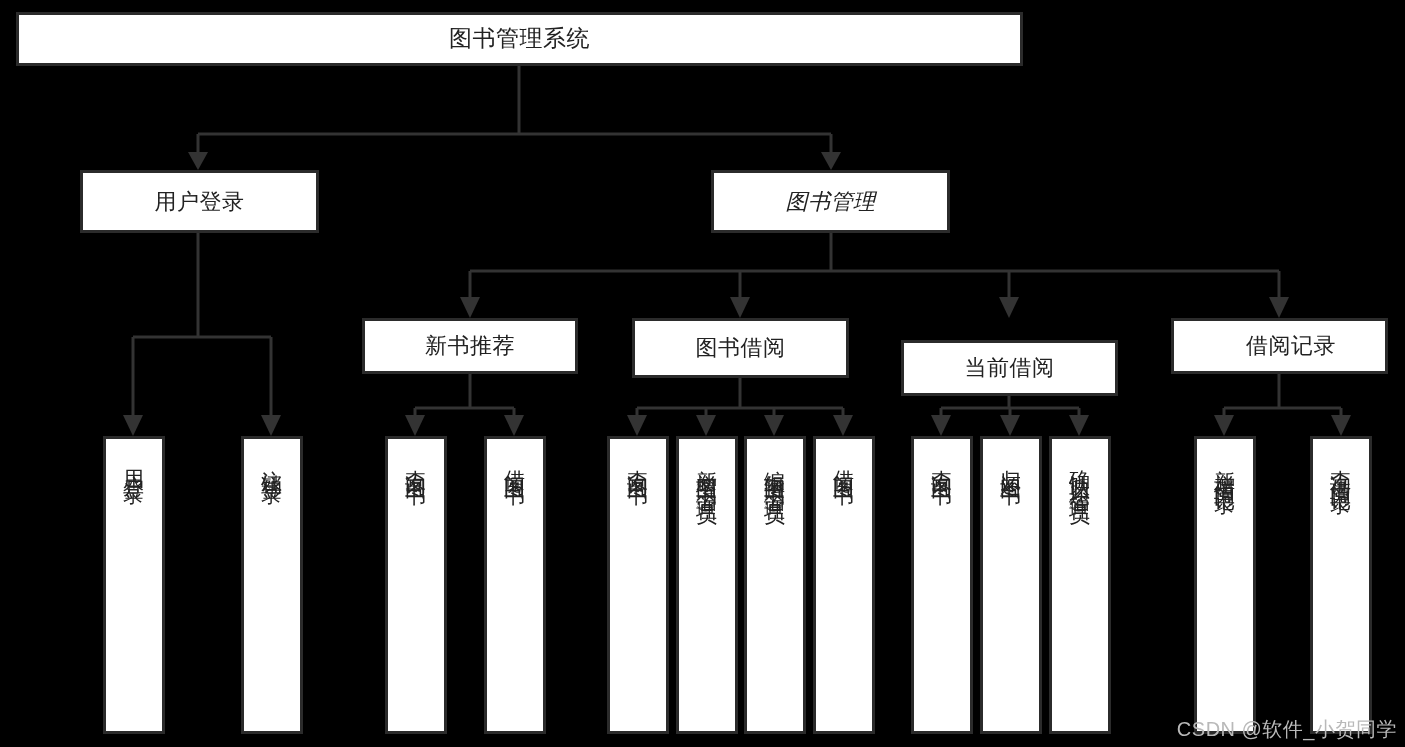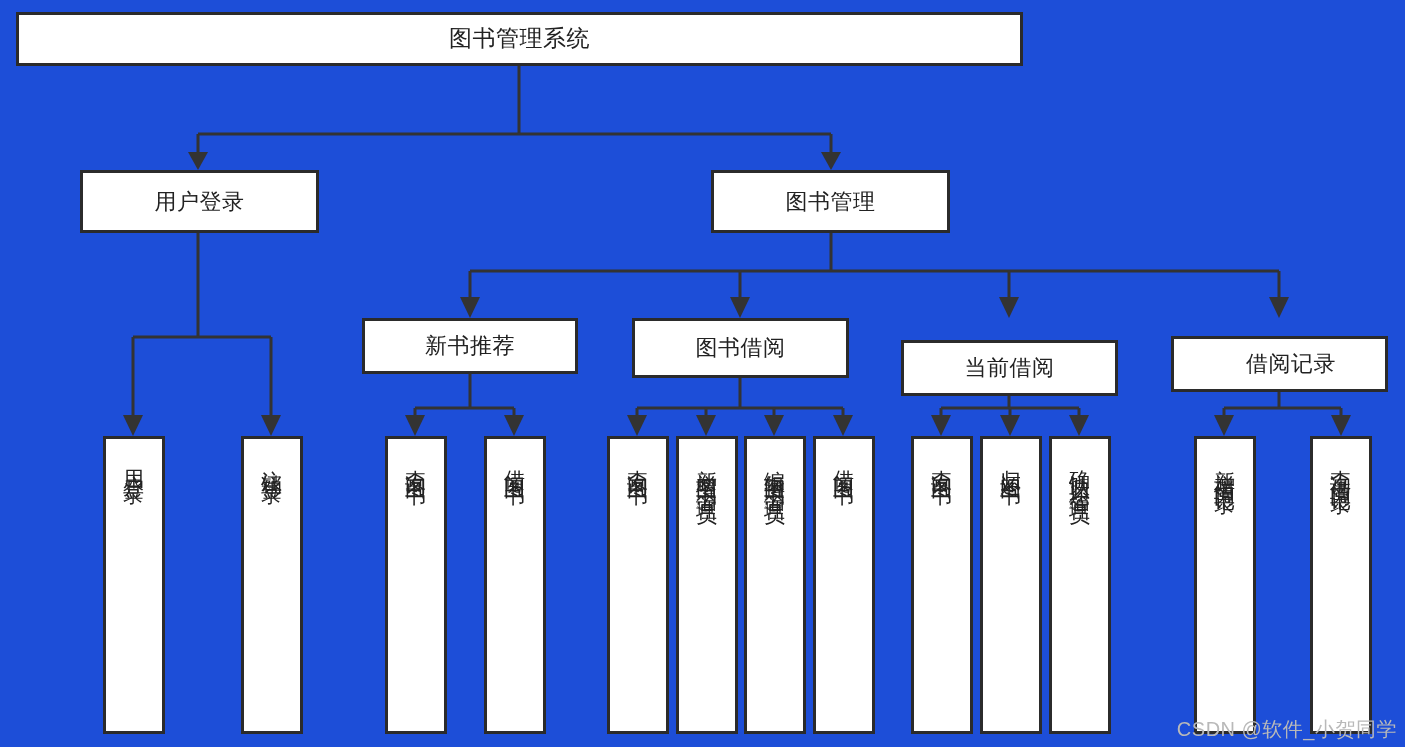--- a/index.html
+++ b/index.html
@@ -5,21 +5,21 @@
 <style>
   html,body{margin:0;padding:0;background:#ffffff;}
   body{
     font-family:"Liberation Sans","DejaVu Sans",sans-serif;
     color:#1b1b1b;
   }
   #canvas{
     position:relative;
     width:1405px;
     height:747px;
-    background:#1d4ed8;
+    background:#000000;
     overflow:hidden;
   }
   
   #edges{
     position:absolute;
     left:0; top:0;
     width:1405px;
     height:747px;
     pointer-events:none;
   }
@@ -147,37 +147,37 @@
   </svg>
 
   <div class="node n-root" style="left:16px; top:12px; width:1007px; height:54px;">
     <span class="label">图书管理系统</span>
   </div>
 
   <div class="node n-mid" style="left:80px; top:170px; width:239px; height:63px;">
     <span class="label">用户登录</span>
   </div>
 
-  <div class="node n-mid" style="left:711px; top:170px; width:239px; height:63px;">
+  <div class="node n-mid" style="left:711px; top:170px; width:239px; height:63px;font-style:italic;">
     <span class="label">图书管理</span>
   </div>
 
   <div class="node n-mid" style="left:362px; top:318px; width:216px; height:56px;font-family:Liberation Serif, serif;">
     <span class="label">新书推荐</span>
   </div>
 
   <div class="node n-mid" style="left:632px; top:318px; width:217px; height:60px;">
     <span class="label">图书借阅</span>
   </div>
 
   <div class="node n-mid" style="left:901px; top:318px; width:217px; height:56px;margin-top:22px;">
     <span class="label">当前借阅</span>
   </div>
 
-  <div class="node n-mid" style="left:1171px; top:336px; width:217px; height:56px;padding-left:23px;">
+  <div class="node n-mid" style="left:1171px; top:318px; width:217px; height:56px;padding-left:23px;">
     <span class="label">借阅记录</span>
   </div>
 
   <div class="node leaf" style="left:103px; top:436px; width:62px; height:298px;">
     <span class="label">用户登录</span>
   </div>
   <div class="node leaf" style="left:241px; top:436px; width:62px; height:298px;">
     <span class="label">注销登录</span>
   </div>
 

